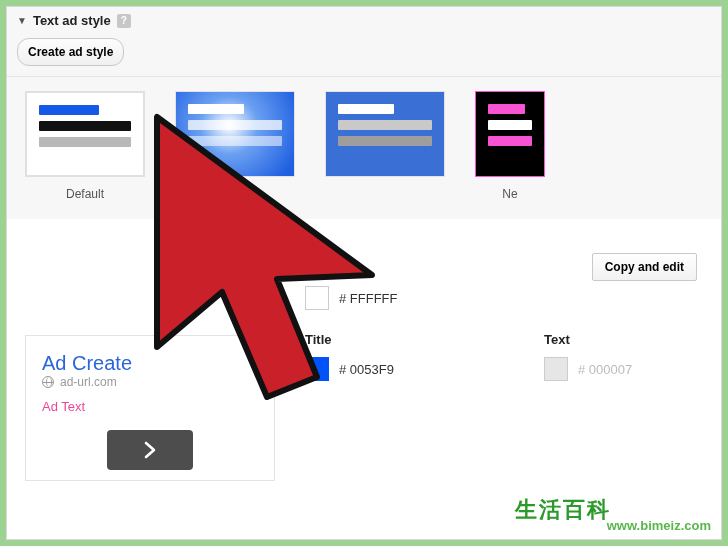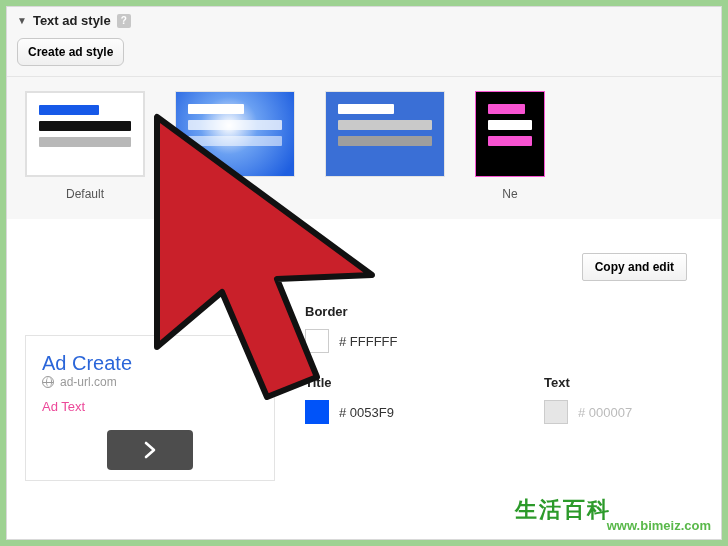--- a/index.html
+++ b/index.html
@@ -3,41 +3,41 @@
 <meta charset="utf-8">
 <style>
   * { box-sizing: border-box; margin: 0; padding: 0; }
   html, body { width: 728px; height: 546px; font-family: Arial, Helvetica, sans-serif; font-size: 13px; color: #222; overflow: hidden; }
   .frame { position: relative; width: 728px; height: 546px; background: #9ed292; padding: 6px; }
   .panel { position: relative; width: 100%; height: 100%; background: #fff; border: 1px solid #d9d9d9; overflow: hidden; }
   .header { background: #f7f7f7; border-bottom: 1px solid #e5e5e5; padding: 6px 10px 10px 10px; }
   .header-title { display: flex; align-items: center; gap: 6px; font-weight: bold; font-size: 13px; }
   .disclosure { font-size: 10px; color: #555; }
   .help-icon { display: inline-flex; align-items: center; justify-content: center; width: 14px; height: 14px; background: #c7c7c7; color: #fff; font-size: 10px; font-weight: bold; border-radius: 2px; }
-  .create-btn { margin-top: 10px; padding: 6px 10px; border: 1px solid #c9c9c9; background: linear-gradient(#fdfdfd,#f0f0f0); border-radius: 6px; font-weight: bold; font-size: 12px; cursor: pointer; }
+  .create-btn { margin-top: 10px; padding: 6px 10px; border: 1px solid #c9c9c9; background: linear-gradient(#fdfdfd,#f0f0f0); border-radius: 12px; font-weight: bold; font-size: 12px; cursor: pointer; }
   .styles-strip { background: #f7f7f7; padding: 14px 18px 18px 18px; display: flex; gap: 30px; overflow: hidden; }
   .style-item { width: 120px; text-align: center; cursor: pointer; }
   .style-item.last { width: 70px; }
   .style-thumb { width: 120px; height: 86px; background: #fff; border: 1px solid #e3e3e3; padding: 12px 12px 0 12px; display: flex; flex-direction: column; gap: 6px; }
   .style-item.selected .style-thumb { border: 2px solid #e0e0e0; }
   .style-item.last .style-thumb { width: 70px; }
   .bar { height: 10px; border-radius: 1px; }
   .style-label { margin-top: 10px; color: #555; font-size: 12px; }
   .editor { position: relative; padding: 16px 18px 0 18px; display: flex; gap: 30px; }
   .preview-col { width: 250px; padding-top: 100px; }
   .ad-preview { border: 1px solid #e3e3e3; padding: 16px 16px 10px 16px; width: 250px; }
   .ad-title { color: #2b66d9; font-size: 20px; font-weight: 400; font-family: Arial; }
   .ad-url-row { display: flex; align-items: center; gap: 6px; color: #9a9a9a; font-size: 12px; }
   .globe-icon { width: 12px; height: 12px; border: 1.2px solid #9a9a9a; border-radius: 50%; position: relative; }
   .globe-icon::before { content:""; position:absolute; left:3px; top:0; width:4px; height:100%; border-left:1px solid #9a9a9a; border-right:1px solid #9a9a9a; border-radius:50%; }
   .globe-icon::after { content:""; position:absolute; top:50%; left:0; width:100%; border-top:1px solid #9a9a9a; }
   .ad-text { margin-top: 10px; font-size: 13px; color: #ec4899; }
   .ad-chev { margin: 16px auto 0 auto; width: 86px; height: 40px; background: #4d4d4d; border-radius: 4px; display:flex; align-items:center; justify-content:center; }
   .props-col { flex: 1; position: relative; padding-top: 20px; }
-  .copy-btn { position: absolute; top: 18px; right: 16px; padding: 6px 12px; border:1px solid #c9c9c9; background: linear-gradient(#fff,#f2f2f2); border-radius: 2px; font-weight: bold; font-size: 12px; cursor: pointer; }
+  .copy-btn { position: absolute; top: 18px; right: 6px; padding: 6px 12px; border:1px solid #c9c9c9; background: linear-gradient(#fff,#f2f2f2); border-radius: 2px; font-weight: bold; font-size: 12px; cursor: pointer; }
   .section-title { font-size: 13px; color: #333; margin-bottom: 4px; }
   .field-label { font-weight: bold; font-size: 13px; margin-top: 22px; margin-bottom: 10px; }
   .color-row { display: flex; align-items: center; gap: 10px; }
   .swatch { width: 24px; height: 24px; border: 1px solid #ccc; }
   .hex { font-size: 13px; color: #333; }
   .two-col { display: flex; gap: 80px; margin-top: 22px; }
   .two-col > div { flex: 1 1 0; }
   .watermark { position:absolute; right:10px; bottom:6px; font-size:13px; color:#59b84a; font-weight:bold; text-shadow:0 0 2px #fff; }
   .wm-logo { position:absolute; right:110px; bottom:14px; font-family: "Microsoft YaHei","PingFang SC",sans-serif; font-size:22px; font-weight:900; letter-spacing:2px; color:#2c9a2a; text-shadow: -1px 0 #fff,1px 0 #fff,0 -1px #fff,0 1px #fff; }
   .cursor-overlay { position:absolute; left:130px; top:100px; pointer-events:none; }
@@ -105,21 +105,20 @@
                 <path d="M6 3 l8 7 l-8 7" stroke="#fff" stroke-width="2.6" fill="none" stroke-linecap="round" stroke-linejoin="round"></path>
               </svg>
           </div>
         </div>
       </div>
 
       <div class="props-col">
         <button class="copy-btn">Copy and edit</button>
         <div class="section-title" style="margin-top:12px">Default</div>
 
-        <div class="field-label">Border</div>
         <div class="color-row">
           <div class="swatch" style="background:#ffffff"></div>
           <span class="hex"># FFFFFF</span>
         </div>
 
         <div class="two-col">
           <div>
             <div class="field-label" style="margin-top:0">Title</div>
             <div class="color-row">
               <div class="swatch" style="background:#0053f9;border-color:#0053f9"></div>

